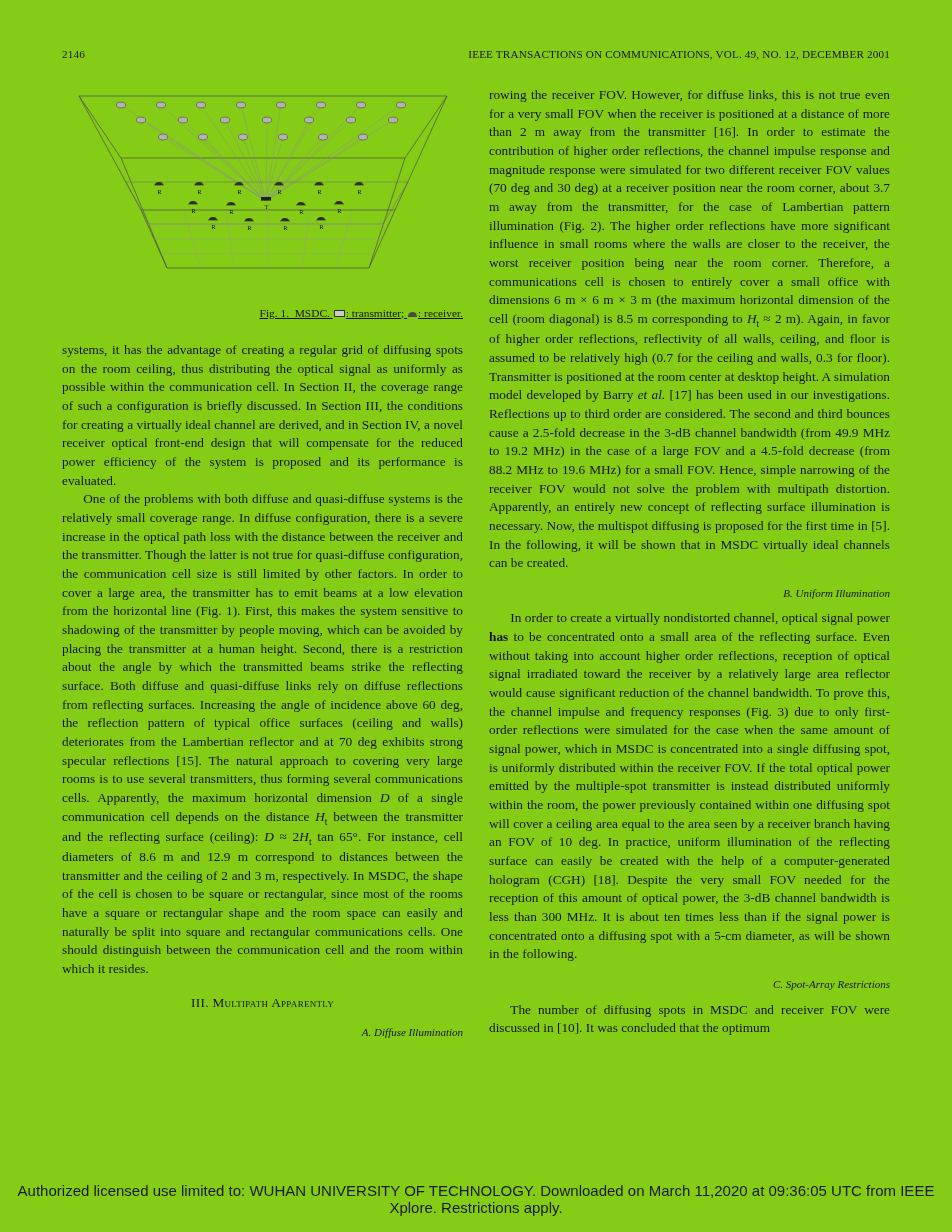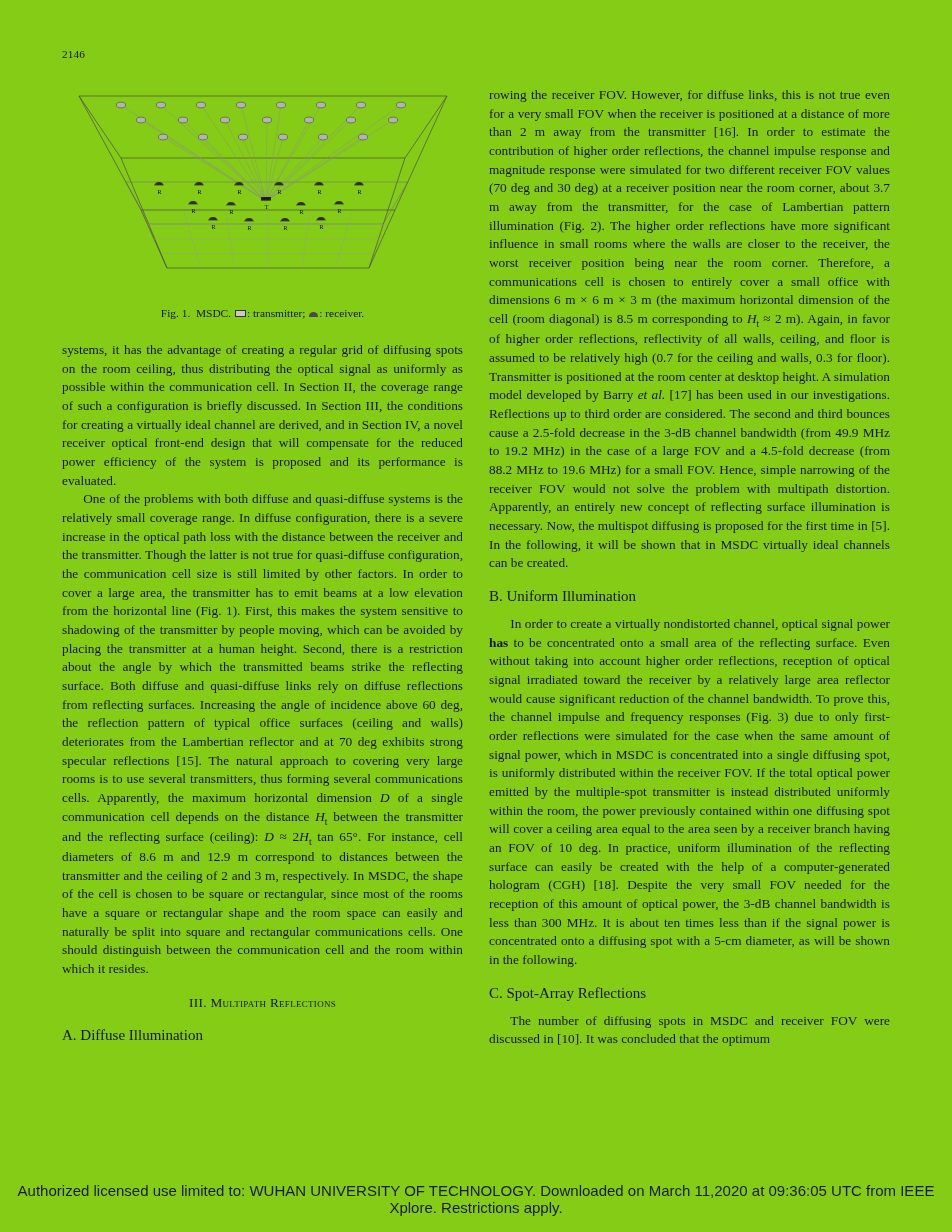--- a/index.html
+++ b/index.html
@@ -17,26 +17,26 @@
     display:flex;gap:26px;overflow:hidden;
   }
   .col{width:401px;font-size:13.3px;line-height:1.405;text-align:justify;}
   .col p{margin:0;text-indent:1.6em;}
   .col p.noindent{text-indent:0;}
   h3.sec{
     font-size:13.3px;font-weight:normal;font-variant:small-caps;
     text-align:center;margin:15px 0 9px 0;letter-spacing:0.3px;
   }
   h4.subsec{
-    font-size:15px;font-weight:normal;
-    text-align:left;margin:13px 0 8px 0;
+    font-size:11px;font-weight:normal;font-style:italic;
+    text-align:right;margin:13px 0 8px 0;
   }
   figure{margin:6px 0 20px 0;padding:0;}
   figure svg{display:block;width:380px;height:198px;margin:0 auto;}
-  figcaption{font-size:11.4px;margin-top:16px;text-align:center;line-height:1.3;}
+  figcaption{font-size:11.4px;margin-top:16px;text-align:right;line-height:1.3;text-decoration:underline;}
   .sym-t{
     display:inline-block;width:9px;height:5px;background:#c9c9c9;
     border:1px solid #333;vertical-align:baseline;margin:0 1px;
   }
   .sym-r{
     display:inline-block;width:9px;height:5px;background:#4a4a4a;
     border-radius:9px 9px 0 0;vertical-align:baseline;margin:0 1px;
   }
   .footer{
     position:absolute;left:0;right:0;bottom:16px;text-align:center;
@@ -44,20 +44,21 @@
   }
   sub{font-size:0.72em;}
 </style>
 </head>
 <body>
 
 <div class="page">
 
   <div class="header">
     <span>2146</span>
+    <span>IEEE TRANSACTIONS ON COMMUNICATIONS, VOL. 49, NO. 12, DECEMBER 2001</span>
   </div>
 
   <div class="columns">
 
     <div class="col">
 
       <figure>
         <svg viewBox="0 0 380 198" aria-hidden="true">
           <g stroke="#4a4a4a" stroke-width="0.7" fill="none">
             <polygon points="6,4 374,4 332,66 48,66"></polygon>
@@ -166,36 +167,36 @@
             </g>
         </svg>
         <figcaption>Fig. 1.&nbsp;&nbsp;MSDC. <span class="sym-t"></span>: transmitter; <span class="sym-r"></span>: receiver.</figcaption>
       </figure>
 
       <p class="noindent">systems, it has the advantage of creating a regular grid of diffusing spots on the room ceiling, thus distributing the optical signal as uniformly as possible within the communication cell. In Section II, the coverage range of such a configuration is briefly discussed. In Section III, the conditions for creating a virtually ideal channel are derived, and in Section IV, a novel receiver optical front-end design that will compensate for the reduced power efficiency of the system is proposed and its performance is evaluated.</p>
 
 
       <p>One of the problems with both diffuse and quasi-diffuse systems is the relatively small coverage range. In diffuse configuration, there is a severe increase in the optical path loss with the distance between the receiver and the transmitter. Though the latter is not true for quasi-diffuse configuration, the communication cell size is still limited by other factors. In order to cover a large area, the transmitter has to emit beams at a low elevation from the horizontal line (Fig. 1). First, this makes the system sensitive to shadowing of the transmitter by people moving, which can be avoided by placing the transmitter at a human height. Second, there is a restriction about the angle by which the transmitted beams strike the reflecting surface. Both diffuse and quasi-diffuse links rely on diffuse reflections from reflecting surfaces. Increasing the angle of incidence above 60 deg, the reflection pattern of typical office surfaces (ceiling and walls) deteriorates from the Lambertian reflector and at 70 deg exhibits strong specular reflections [15]. The natural approach to covering very large rooms is to use several transmitters, thus forming several communications cells. Apparently, the maximum horizontal dimension <i>D</i> of a single communication cell depends on the distance <i>H</i><sub>t</sub> between the transmitter and the reflecting surface (ceiling): <i>D</i> ≈ 2<i>H</i><sub>t</sub> tan 65°. For instance, cell diameters of 8.6 m and 12.9 m correspond to distances between the transmitter and the ceiling of 2 and 3 m, respectively. In MSDC, the shape of the cell is chosen to be square or rectangular, since most of the rooms have a square or rectangular shape and the room space can easily and naturally be split into square and rectangular communications cells. One should distinguish between the communication cell and the room within which it resides.</p>
 
-      <h3 class="sec">III. Multipath Reflections</h3>
+      <h3 class="sec">III. Multipath Apparently</h3>
 
       <h4 class="subsec">A. Diffuse Illumination</h4>
 
 
     </div>
 
     <div class="col">
 
       <p class="noindent">rowing the receiver FOV. However, for diffuse links, this is not true even for a very small FOV when the receiver is positioned at a distance of more than 2 m away from the transmitter [16]. In order to estimate the contribution of higher order reflections, the channel impulse response and magnitude response were simulated for two different receiver FOV values (70 deg and 30 deg) at a receiver position near the room corner, about 3.7 m away from the transmitter, for the case of Lambertian pattern illumination (Fig. 2). The higher order reflections have more significant influence in small rooms where the walls are closer to the receiver, the worst receiver position being near the room corner. Therefore, a communications cell is chosen to entirely cover a small office with dimensions 6 m × 6 m × 3 m (the maximum horizontal dimension of the cell (room diagonal) is 8.5 m corresponding to <i>H</i><sub>t</sub> ≈ 2 m). Again, in favor of higher order reflections, reflectivity of all walls, ceiling, and floor is assumed to be relatively high (0.7 for the ceiling and walls, 0.3 for floor). Transmitter is positioned at the room center at desktop height. A simulation model developed by Barry <i>et al.</i> [17] has been used in our investigations. Reflections up to third order are considered. The second and third bounces cause a 2.5-fold decrease in the 3-dB channel bandwidth (from 49.9 MHz to 19.2 MHz) in the case of a large FOV and a 4.5-fold decrease (from 88.2 MHz to 19.6 MHz) for a small FOV. Hence, simple narrowing of the receiver FOV would not solve the problem with multipath distortion. Apparently, an entirely new concept of reflecting surface illumination is necessary. Now, the multispot diffusing is proposed for the first time in [5]. In the following, it will be shown that in MSDC virtually ideal channels can be created.</p>
 
       <h4 class="subsec">B. Uniform Illumination</h4>
 
       <p>In order to create a virtually nondistorted channel, optical signal power <b>has</b> to be concentrated onto a small area of the reflecting surface. Even without taking into account higher order reflections, reception of optical signal irradiated toward the receiver by a relatively large area reflector would cause significant reduction of the channel bandwidth. To prove this, the channel impulse and frequency responses (Fig. 3) due to only first-order reflections were simulated for the case when the same amount of signal power, which in MSDC is concentrated into a single diffusing spot, is uniformly distributed within the receiver FOV. If the total optical power emitted by the multiple-spot transmitter is instead distributed uniformly within the room, the power previously contained within one diffusing spot will cover a ceiling area equal to the area seen by a receiver branch having an FOV of 10 deg. In practice, uniform illumination of the reflecting surface can easily be created with the help of a computer-generated hologram (CGH) [18]. Despite the very small FOV needed for the reception of this amount of optical power, the 3-dB channel bandwidth is less than 300 MHz. It is about ten times less than if the signal power is concentrated onto a diffusing spot with a 5-cm diameter, as will be shown in the following.</p>
 
-      <h4 class="subsec">C. Spot-Array Reflections</h4>
+      <h4 class="subsec">C. Spot-Array Restrictions</h4>
 
       <p>The number of diffusing spots in MSDC and receiver FOV were discussed in [10]. It was concluded that the optimum</p>
 
     </div>
 
   </div>
 
   <div class="footer">Authorized licensed use limited to: WUHAN UNIVERSITY OF TECHNOLOGY. Downloaded on March 11,2020 at 09:36:05 UTC from IEEE Xplore.  Restrictions apply.</div>
 
 </div>

